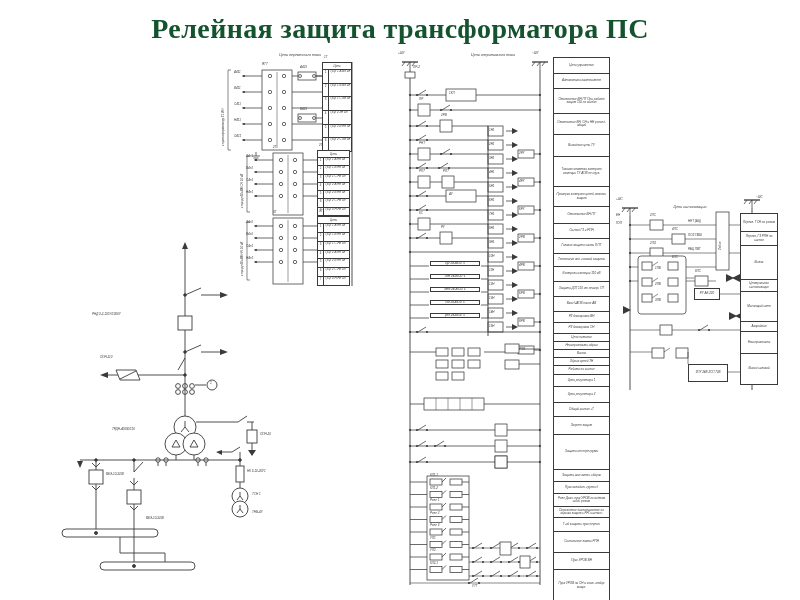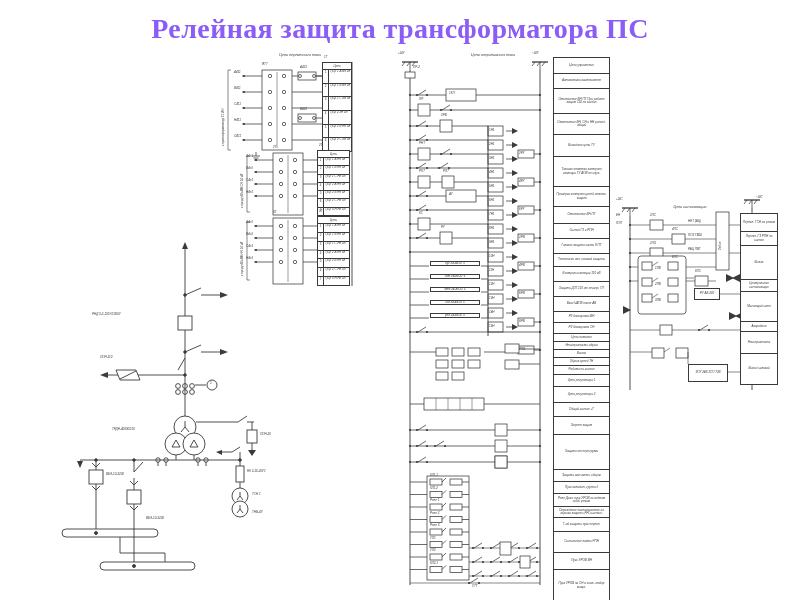--- a/index.html
+++ b/index.html
@@ -1,20 +1,20 @@
 <!DOCTYPE html>
 <html><head>
 <meta charset="utf-8">
 <style>
   *{margin:0;padding:0;box-sizing:border-box}
   html,body{width:800px;height:600px;background:#fff}
   body{font-family:"Liberation Sans",sans-serif;color:#222}
   .slide{position:relative;width:800px;height:600px;background:#fff;overflow:hidden}
   .title{position:absolute;top:13px;left:0;width:800px;text-align:center;
-         font-family:"Liberation Serif",serif;font-weight:bold;font-size:28px;color:#8b5cf6;letter-spacing:.4px}
+         font-family:"Liberation Serif",serif;font-weight:bold;font-size:28px;color:#14532d;letter-spacing:.4px}
   svg.lw{position:absolute;left:0;top:0;width:800px;height:600px}
   .lbl{position:absolute;font-size:3px;line-height:1.15;color:#3a3a3a;font-style:italic;white-space:nowrap}
   .lbl.w{white-space:normal}
   .hdr{position:absolute;font-size:3.6px;font-style:italic;color:#3a3a3a;text-align:center;white-space:nowrap}
   .rot{transform:rotate(-90deg);transform-origin:left top}
   .bx{position:absolute;border:.7px solid #3a3a3a;background:#fff;font-size:3px;font-style:italic;
       color:#3a3a3a;display:flex;align-items:center;justify-content:center;text-align:center;line-height:1.05;overflow:hidden}
   .purpose{position:absolute;left:553px;top:57px;width:57px;border:.8px solid #3a3a3a;background:#fff}
   .prow{border-bottom:.6px solid #3a3a3a;display:flex;align-items:center;justify-content:center;
         text-align:center;font-size:3px;font-style:italic;color:#3a3a3a;padding:0 1px;overflow:hidden;line-height:1.05}

